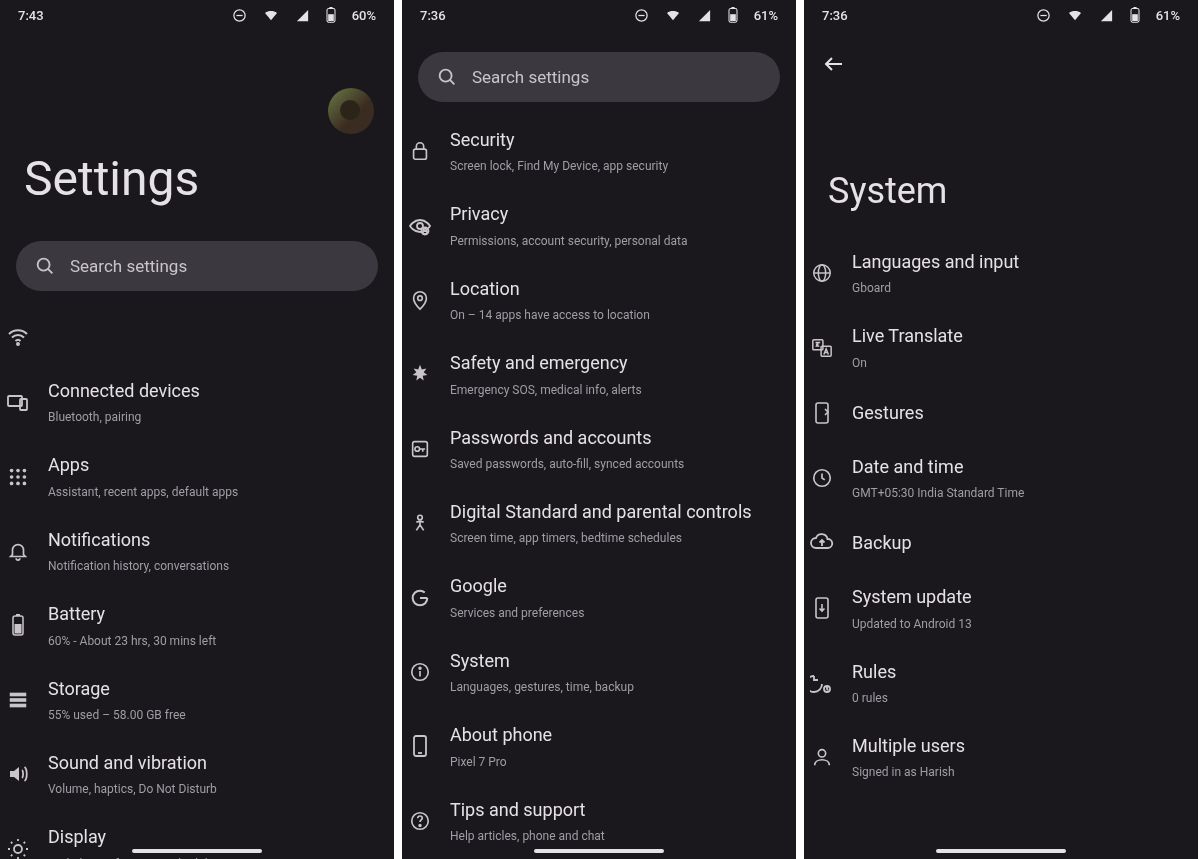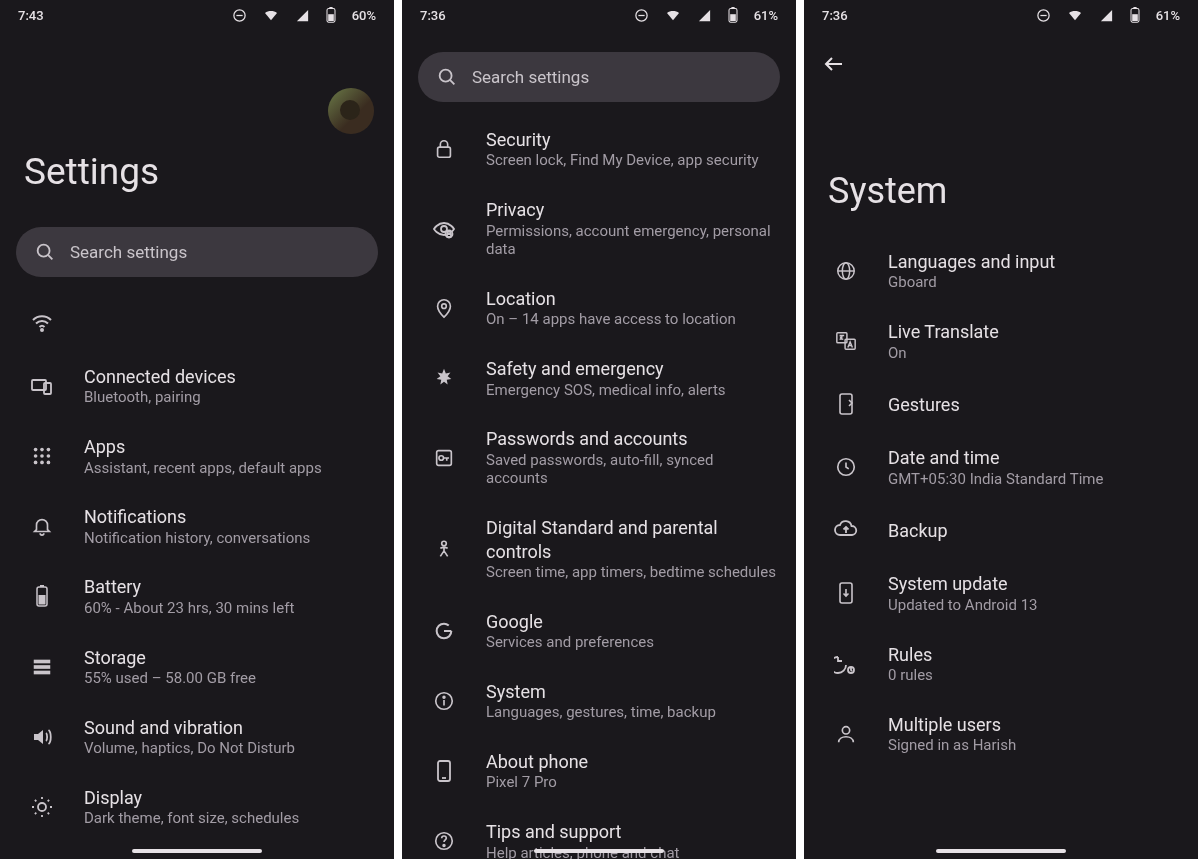--- a/index.html
+++ b/index.html
@@ -50,21 +50,21 @@
   }
   .avatar::after{
     content:"";
     position:absolute;
     left:12px; top:12px;
     width:20px;height:20px;
     background:#2b2419;
     border-radius:50%;
   }
   .page-title {
-    font-size: 37px;
+    font-size: 48px;
     font-weight: 400;
     padding: 120px 24px 24px 24px;
     color: #e6e1e5;
   }
   .page-title-top {
     font-size: 36px;
     font-weight: 400;
     padding: 120px 24px 24px 24px;
     color: #e6e1e5;
   }
@@ -94,44 +94,44 @@
   }
   .back-row {
     padding: 22px 18px 0 18px;
   }
   .list {
     padding: 0 0 0 0;
   }
   .row {
     display: flex;
     align-items: center;
-    padding: 14px 20px 14px 28px;
-    gap: 28px;
+    padding: 14px 20px 14px 4px;
+    gap: 16px;
   }
   .icon-slot {
     width: 28px;
     height: 28px;
     display: flex;
     align-items: center;
     justify-content: center;
     flex-shrink: 0;
     color: #c9c4ca;
   }
   .icon-slot svg { display: block; }
   .row-text { flex: 1; min-width: 0; }
   .row-title {
     font-size: 18px;
     font-weight: 400;
     color: #e6e1e5;
     line-height: 1.3;
   }
   .row-sub {
-    font-size: 15px;
+    font-size: 12px;
     color: #a29ca5;
-    margin-top: 0;
+    margin-top: 8px;
     line-height: 1.25;
   }
   .home-indicator {
     position: absolute;
     bottom: 6px;
     left: 50%;
     transform: translateX(-50%);
     width: 130px;
     height: 4px;
     background: #e6e1e5;
@@ -344,21 +344,21 @@
           <svg width="24" height="24" viewBox="0 0 24 24" fill="none" stroke="#c9c4ca" stroke-width="1.8">
             <path d="M2 12s3.5-6 10-6 10 6 10 6-3.5 6-10 6S2 12 2 12z"></path>
             <circle cx="12" cy="12" r="3"></circle>
             <circle cx="17" cy="17" r="3.5" fill="#1a181c"></circle>
             <path d="M15.5 17v-1a1.5 1.5 0 013 0v1"></path>
             <rect x="15" y="17" width="4" height="3" rx="0.5"></rect>
           </svg>
         </span>
       <div class="row-text">
         <div class="row-title">Privacy</div>
-        <div class="row-sub">Permissions, account emergency, personal data</div>
+        <div class="row-sub">Permissions, account security, personal data</div>
       </div>
     </div>
 
     <div class="row">
       <span class="icon-slot">
           <svg width="22" height="22" viewBox="0 0 24 24" fill="none" stroke="#c9c4ca" stroke-width="1.8">
             <path d="M12 22s7-7 7-12a7 7 0 00-14 0c0 5 7 12 7 12z"></path>
             <circle cx="12" cy="10" r="2.5"></circle>
           </svg>
         </span>

